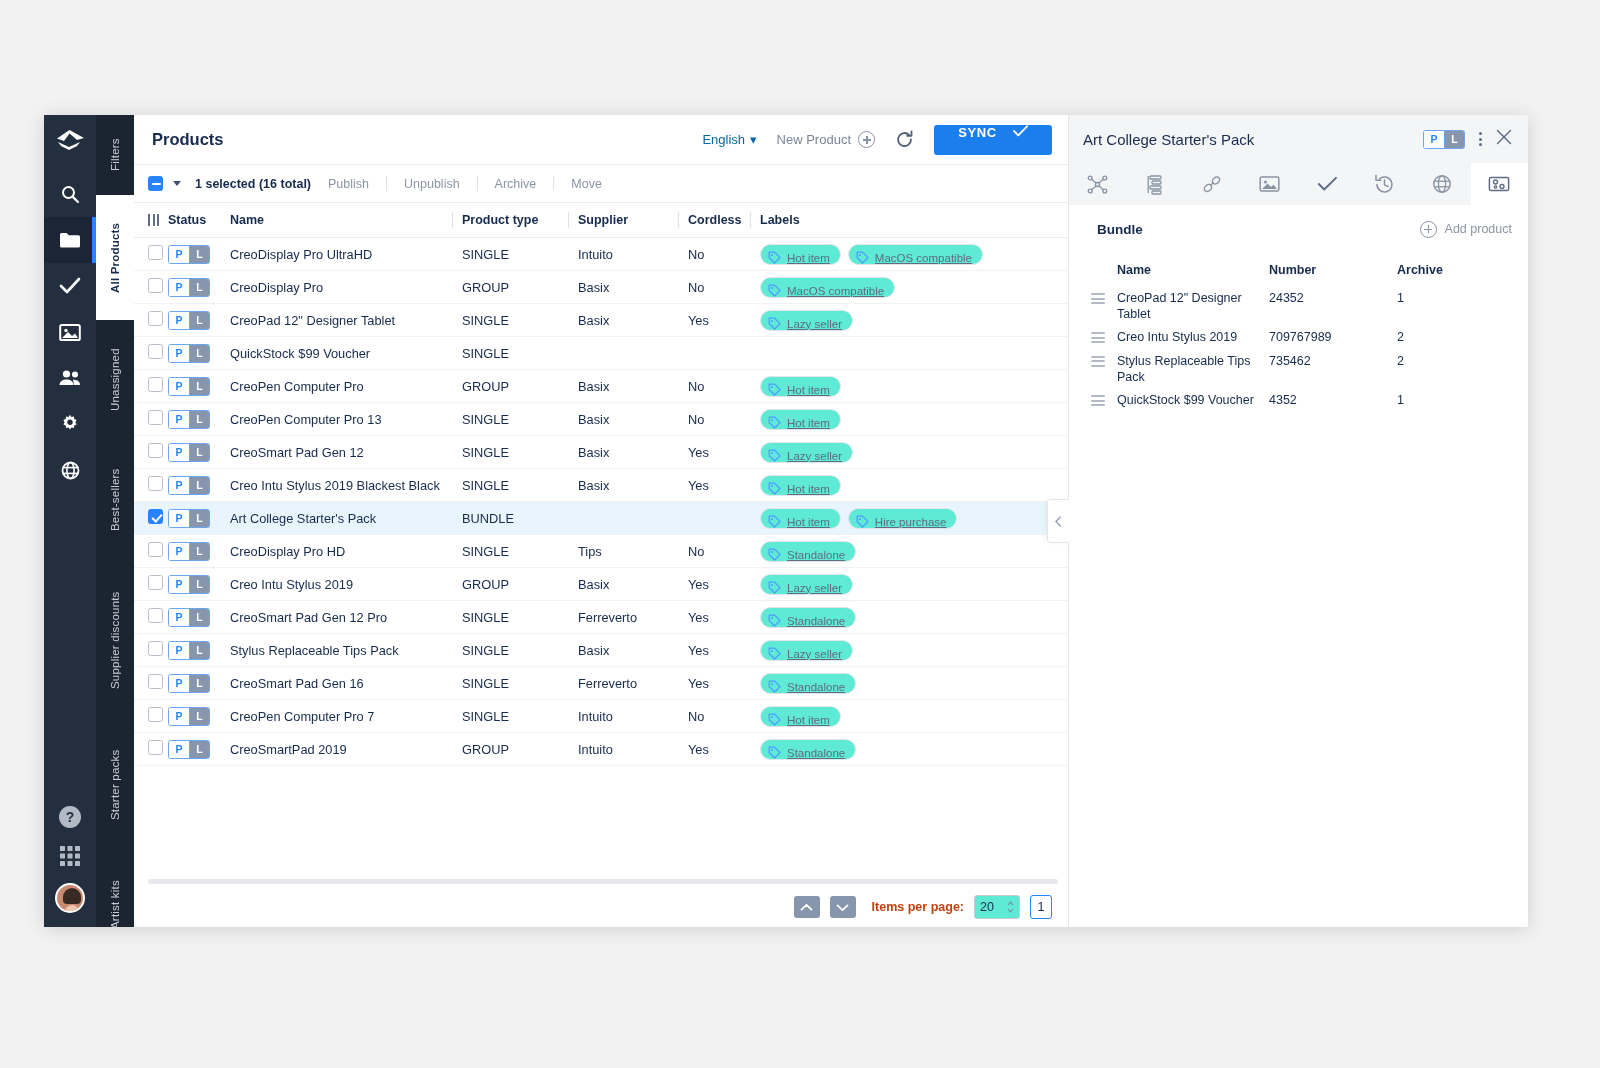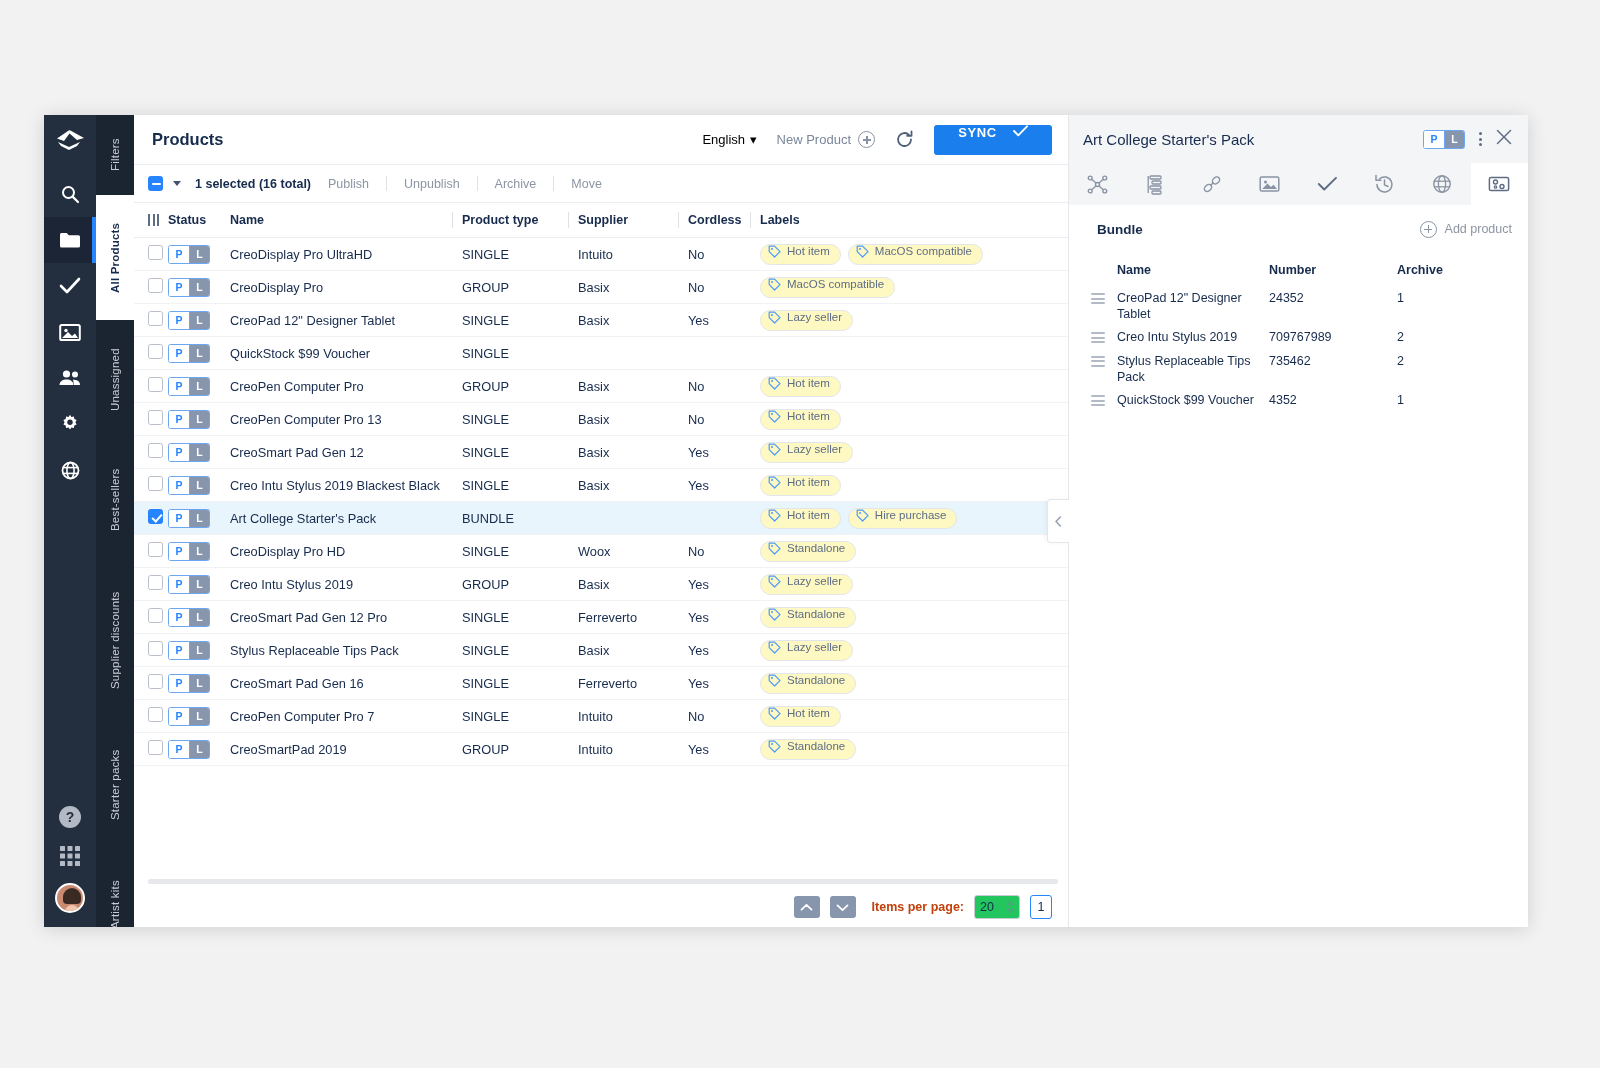--- a/index.html
+++ b/index.html
@@ -81,21 +81,21 @@
   .main { flex: 1; display: flex; flex-direction: column; min-width: 0; background:#fff; position:relative;}
   .topbar {
     height: 50px; flex: 0 0 50px;
     border-bottom: 1px solid #ebecf0;
     display: flex; align-items: center;
     padding: 0 16px 0 18px;
     background:#fff;
   }
   .page-title { font-size: 16.5px; font-weight: 700; color: #172b4d; }
   .topbar-right { margin-left: auto; display: flex; align-items: center; gap: 20px; }
-  .lang { font-size: 13px; color: #000000; display:flex; align-items:flex-start; gap:5px; cursor:pointer;}
+  .lang { font-size: 13px; color: #0369a1; display:flex; align-items:flex-start; gap:5px; cursor:pointer;}
   .newprod { font-size: 13px; color: #7a8699; display:flex; align-items:center; gap:7px; cursor:pointer;}
   .circ-plus {
     width: 17px; height: 17px; border-radius: 50%; border: 1.3px solid #8993a4;
     position: relative; display:inline-block;
   }
   .circ-plus::before, .circ-plus::after {
     content:""; position:absolute; background:#8993a4;
   }
   .circ-plus::before { left:3.5px; top:7.3px; width:8px; height:1.3px; }
   .circ-plus::after { top:3.5px; left:7.3px; height:8px; width:1.3px; }
@@ -168,25 +168,26 @@
 
   .pl {
     display:inline-flex; height:19px; border-radius:2.5px; overflow:hidden;
     border:1px solid #6ba7f0; font-size:10.5px; font-weight:700;
   }
   .pl .p { background:#fff; color:#2684ff; width:20px; display:flex;align-items:center;justify-content:center;}
   .pl .l { background:#8795ad; color:#fff; width:20px; display:flex;align-items:center;justify-content:center; border-left:1px solid #6ba7f0;}
 
   .chips { display:flex; gap:7px; align-items:center; }
   .chip {
-    display:inline-flex; align-items:flex-start; gap:6px;
+    display:inline-flex; align-items:flex-end; gap:6px;
     height:21px; padding: 0 10px 0 7px;
     border:1px solid #e2e5e9; border-radius:11px;
-    font-size:11.5px; color:#5e6c84; background:#fef9c3;
+    font-size:11.5px; color:#5e6c84; background:#5eead4;
     white-space:nowrap;
+    text-decoration:underline;
   }
 
   
   .hscroll {
     position:absolute; left:14px; right:10px; bottom: 0; height:8px;
   }
   .hscroll .track { height:5px; background:#e6e8eb; border-radius:3px; }
 
   
   .footer {
@@ -194,21 +195,21 @@
     display:flex; align-items:center; justify-content:flex-end;
     padding-right: 16px; gap: 10px;
     background:#fff;
   }
   .nav-btn {
     width:26px;height:22px;border-radius:3px;background:#8795ad;
     display:flex;align-items:center;justify-content:center;cursor:pointer;color:#fff;
   }
   .ipp-label { font-size:12.5px; color:#c2410c; font-weight:600; margin-left:6px;}
   .ipp-box {
-    width:46px;height:24px;border:1px solid #c7ccd4;border-radius:3px;background:#22c55e;
+    width:46px;height:24px;border:1px solid #c7ccd4;border-radius:3px;background:#5eead4;
     display:flex;align-items:center;justify-content:space-between;padding:0 5px;
     font-size:12.5px;color:#172b4d;
   }
   .spin { display:flex;flex-direction:column;gap:2px;color:#7a8699; line-height:0;}
   .page-box {
     width:22px;height:24px;border:1px solid #2684ff;border-radius:3px;background:#fff;
     display:flex;align-items:center;justify-content:center;font-size:12.5px;color:#172b4d;
   }
 
   
@@ -658,21 +659,21 @@
               </td>
             </tr>
             <tr>
               <td style="padding-left:14px;"><span class="cb "></span></td>
               <td><span class="pl">
                   <span class="p">P</span>
                   <span class="l">L</span>
                 </span></td>
               <td>CreoDisplay Pro HD</td>
               <td>SINGLE</td>
-              <td>Woox</td>
+              <td>Tips</td>
               <td>No</td>
               <td>
                 <div class="chips">
                   <span class="chip">
                     <svg width="13" height="13" viewBox="0 0 13 13">
                       <path d="M1.2 1.2 h5.4 L12 6.6 l-5.4 5.4 L1.2 6.6 Z" fill="none" stroke="#4c9aff" stroke-width="1.2" stroke-linejoin="round"></path>
                       <circle cx="4" cy="4" r="1" fill="#4c9aff"></circle>
                     </svg>
                     <span>Standalone</span>
                   </span>

